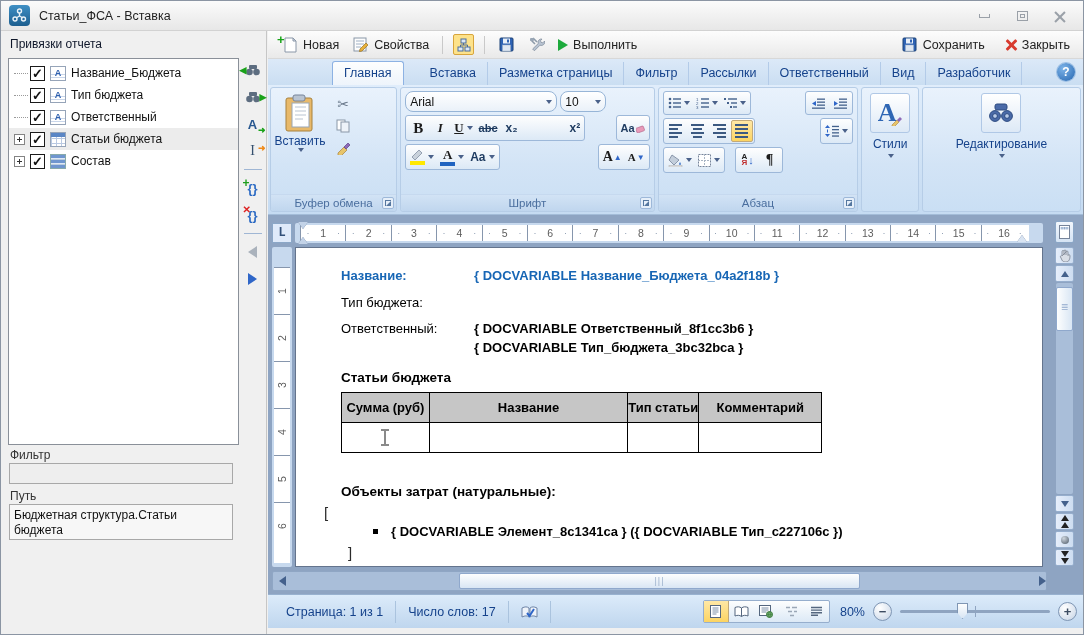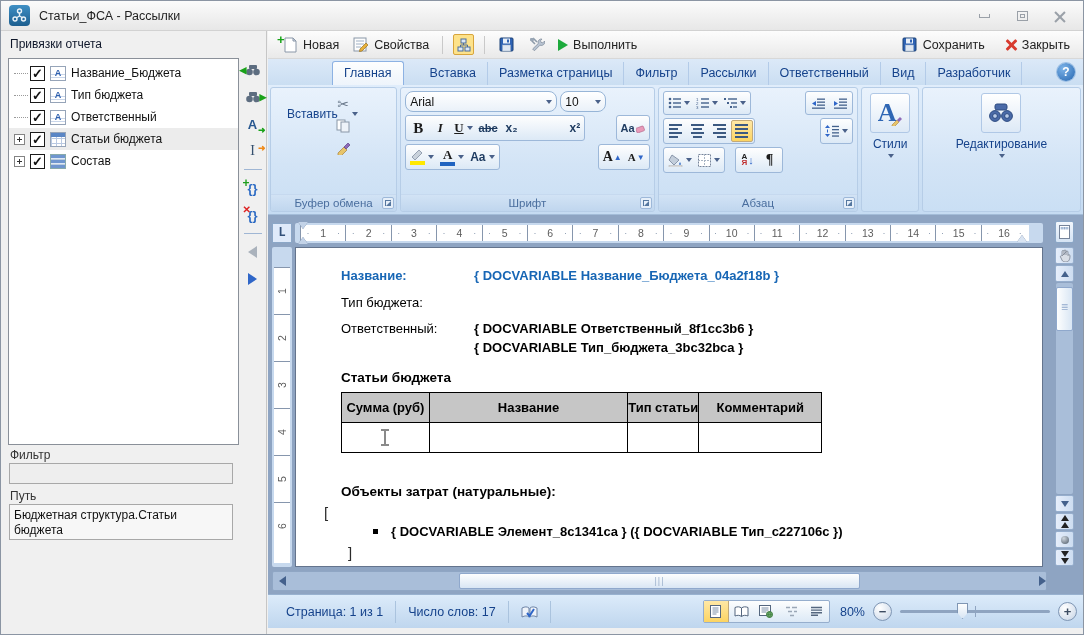--- a/index.html
+++ b/index.html
@@ -106,21 +106,21 @@
     background:linear-gradient(#fefefe,#dce9f6); padding:0 1px; height:26px; }
   .rbtn{ height:22px; min-width:22px; padding:0 3px; display:flex; align-items:center; justify-content:center;
     gap:1px; color:#1d3a5f; cursor:default; }
   .rbtn.active{ background:linear-gradient(#ffe8a6,#fcd462); border:1px solid #c2a978; border-radius:2px; }
   .dd{ width:0; height:0; border-left:3px solid transparent; border-right:3px solid transparent; border-top:4px solid #4a618a; margin-left:2px; }
   .glyph{ font-weight:bold; font-size:13px; color:#1c1c1c; font-family:"Liberation Serif",serif; }
   .bar-under{ display:flex; flex-direction:column; align-items:center; line-height:1; }
   .bar-under i{ width:15px; height:4px; margin-top:1px; }
 
   
-  .paste-big{ width:50px; display:flex; flex-direction:row; align-items:center; color:#15428b; font-size:12px; cursor:default;gap:12px; }
+  .paste-big{ width:50px; display:flex; flex-direction:column; align-items:center; color:#15428b; font-size:12px; cursor:default; }
   .clip-col{ display:flex; flex-direction:column; gap:2px; margin-left:4px; }
   .clip-col .rbtn{ height:20px; }
 
   
   .select{ background:linear-gradient(#fff,#eaf1f9); border:1px solid #97b5d7; border-radius:8px;
     height:21px; display:flex; align-items:center; padding:0 4px; font-size:12px; color:#111; justify-content:space-between; cursor:default;}
 
   
   .lines{ display:inline-block; }
   .lines i{ display:block; height:2px; background:#3c5a82; margin:2px 0; }
@@ -217,21 +217,21 @@
     <span class="app-icon">
       <svg width="15" height="15" viewBox="0 0 15 15">
         <g stroke="#eaf2f8" stroke-width="1.4" fill="none">
           <circle cx="7.5" cy="3" r="2"></circle>
             <circle cx="3" cy="11" r="2"></circle>
             <circle cx="11.5" cy="11" r="2"></circle>
           <path d="M7.5 5v3M7.5 8L4 10M7.5 8l3.5 2"></path>
         </g>
       </svg>
     </span>
-    <span class="title">Статьи_ФСА - Рассылки</span>
+    <span class="title">Статьи_ФСА - Вставка</span>
     <span class="win-controls">
       <span class="win-btn">
           <i class="glyph-min"></i>
         </span>
       <span class="win-btn">
           <i class="glyph-max">
             <i></i>
           </i>
         </span>
       <span class="win-btn">

